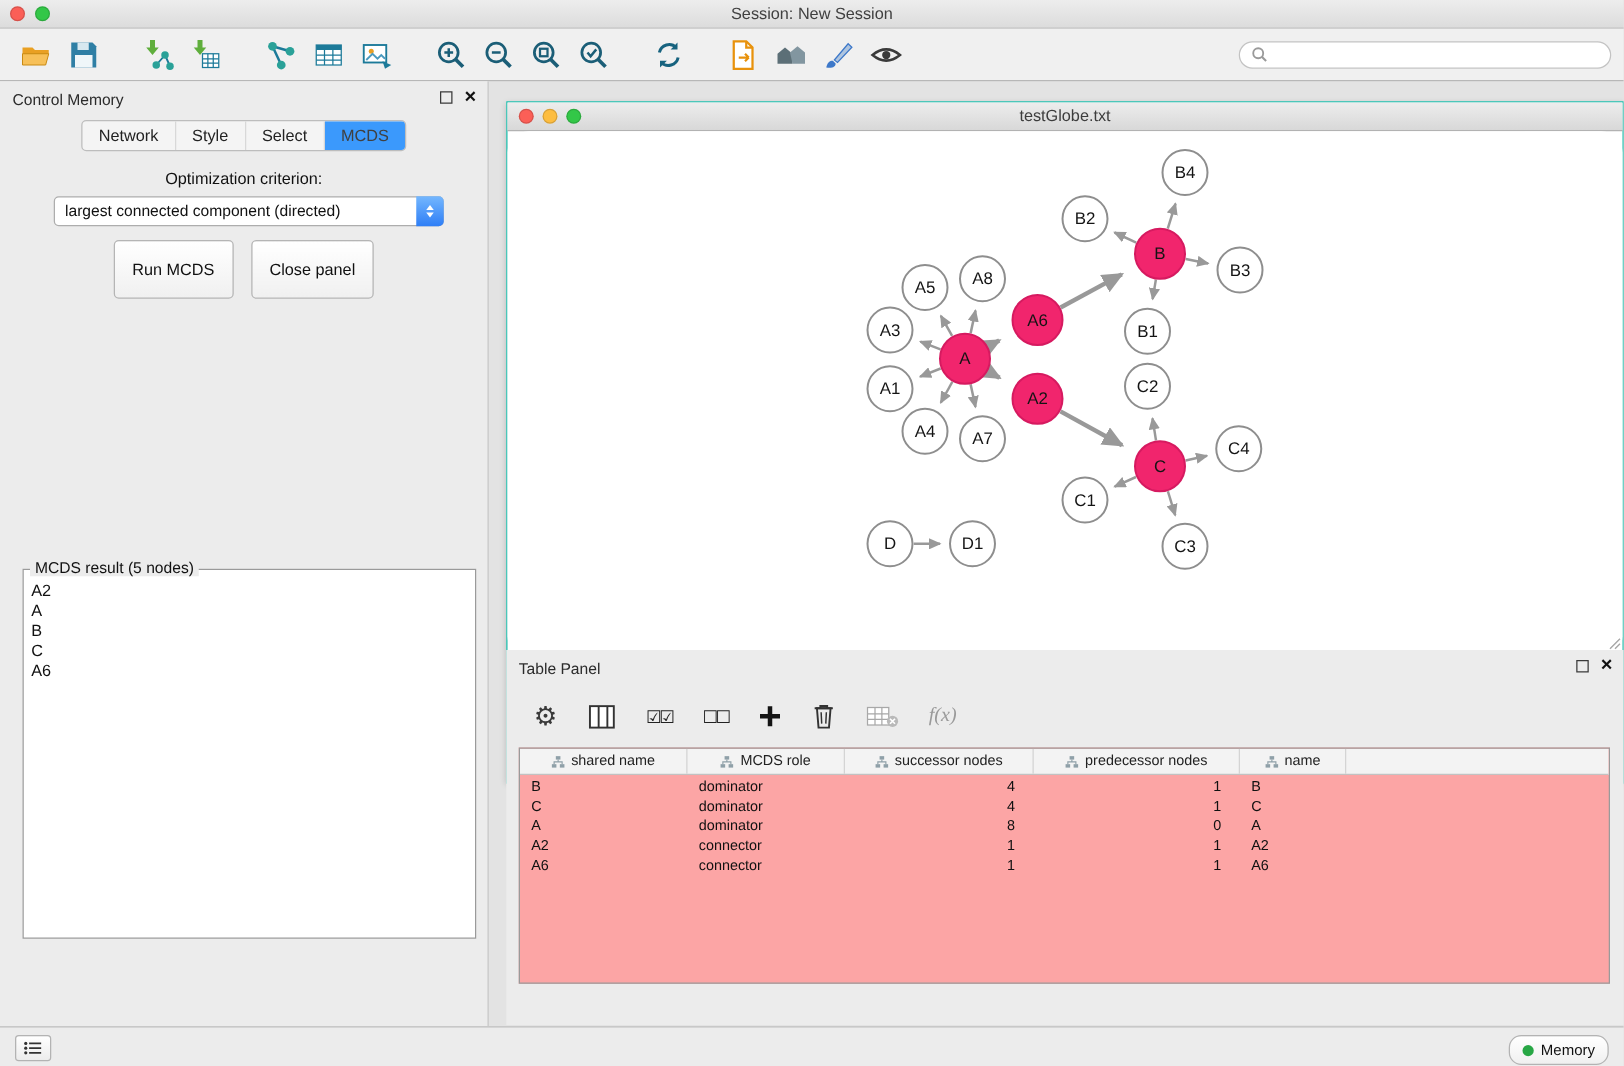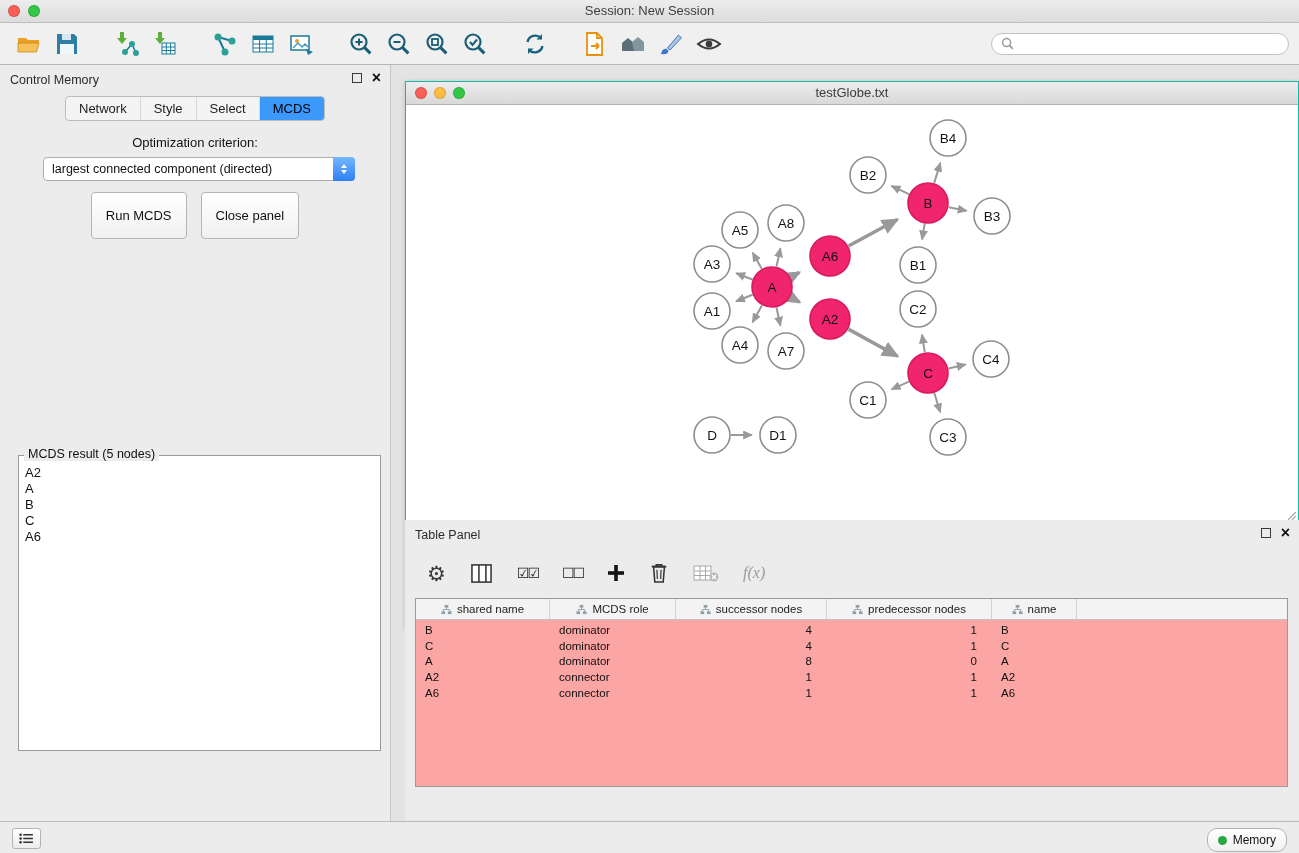--- a/index.html
+++ b/index.html
@@ -32,21 +32,21 @@
     border-right:1px solid #C5C5C5;box-sizing:border-box;}
   .panel-header{height:26px;position:relative;}
   .panel-title{font-size:12.5px;color:#2b2b2b;padding:8px 0 0 10px;}
   .panel-controls{position:absolute;right:9px;top:8px;display:flex;gap:10px;align-items:center;}
   .float-icon{width:8px;height:8px;border:1.5px solid #3a3a3a;background:transparent;}
   .close-icon{font-size:16px;font-weight:bold;color:#111;line-height:10px;}
   .cp-tabs{position:absolute;top:31px;left:50%;transform:translateX(-50%);display:flex;
     border:1px solid #BDBDBD;border-radius:4px;background:#F4F4F4;overflow:hidden;}
   .cp-tab{padding:4px 13px;font-size:13px;color:#222;border-right:1px solid #D8D8D8;white-space:nowrap;}
   .cp-tab:last-child{border-right:none;}
-  .cp-tab.active{background:#3B99FC;color:#000000;}
+  .cp-tab.active{background:#3B99FC;color:#404040;}
   .opt-label{position:absolute;top:70px;width:100%;text-align:center;font-size:13px;color:#111;}
   .combo{position:absolute;top:92px;left:43px;width:312px;height:24px;background:#fff;
     border:1px solid #ADADAD;border-radius:4px;box-sizing:border-box;}
   .combo-text{font-size:12.5px;line-height:22px;padding-left:8px;color:#111;white-space:nowrap;overflow:hidden;}
   .combo-btn{position:absolute;right:-1px;top:-1px;width:22px;height:24px;border-radius:0 4px 4px 0;
     background:linear-gradient(#74B7FE,#2E7EF6);display:flex;flex-direction:column;align-items:center;justify-content:center;gap:2px;}
   .tri-up{width:0;height:0;border-left:3.5px solid transparent;border-right:3.5px solid transparent;border-bottom:4.5px solid #fff;}
   .tri-down{width:0;height:0;border-left:3.5px solid transparent;border-right:3.5px solid transparent;border-top:4.5px solid #fff;}
   .cp-buttons{position:absolute;top:127px;width:100%;display:flex;justify-content:center;gap:14px;}
   .btn{background:linear-gradient(#FFFFFF,#F0F0F0);border:1px solid #B5B5B5;border-radius:4px;

